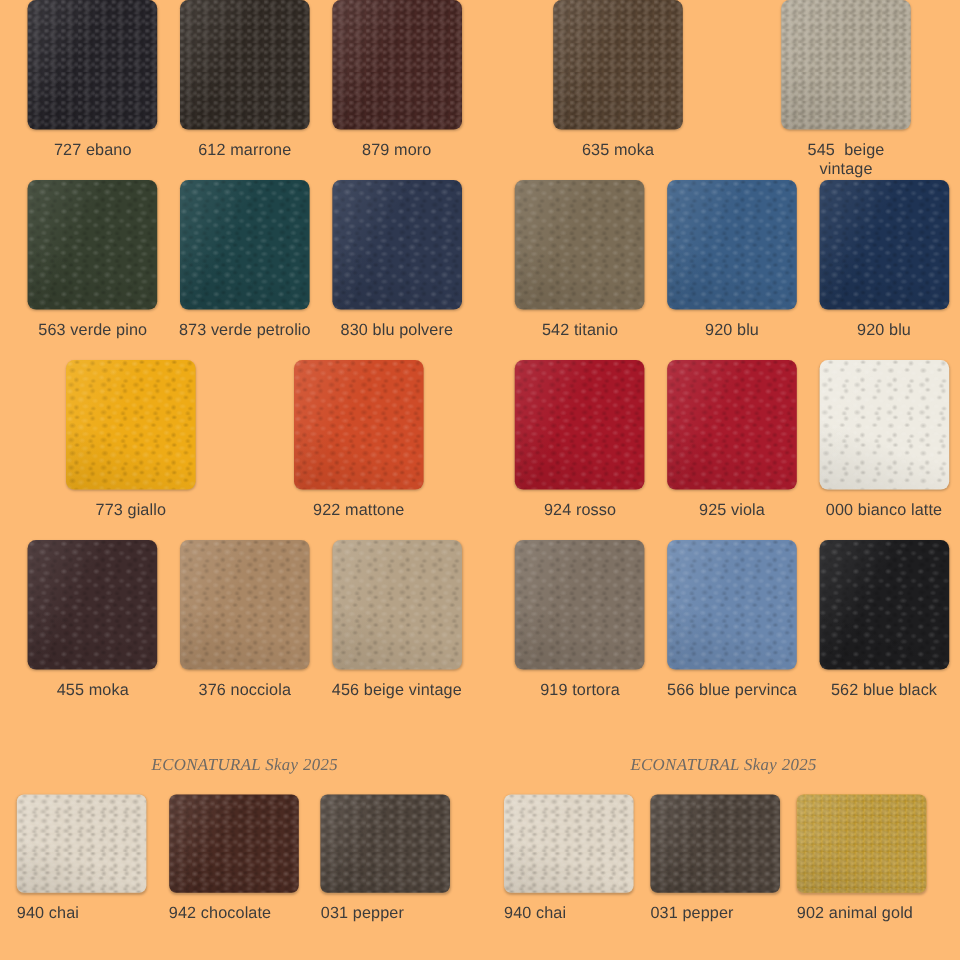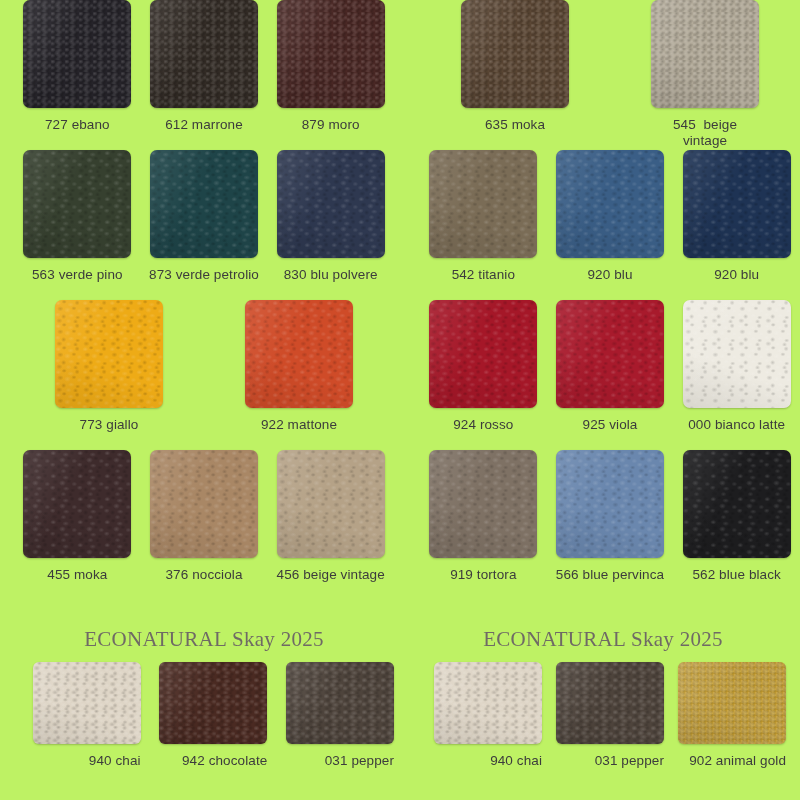--- a/index.html
+++ b/index.html
@@ -14,21 +14,21 @@
     font-family: "Liberation Sans", sans-serif;
     color: #3a3a3a;
     overflow: hidden;
     position: relative;
   }
 
   #sheet {
     position: relative;
     width: 800px;
     height: 800px;
-    background: #bef264;
+    background: #fdba74;
   }
 
   
   .grid-rows {
     position: absolute;
     left: 0;
     top: 0;
     width: 800px;
   }
 
@@ -127,36 +127,37 @@
   .bgroup {
     width: 400px;
     box-sizing: border-box;
   }
   .bgroup.left  { padding-left: 14px;  padding-right: 6px; }
   .bgroup.right { padding-left: 20px; padding-right: 14px; }
 
   .section-title {
     text-align: center;
     font-family: "Liberation Serif", serif;
-    font-size: 21px;
+    font-size: 14px;
     line-height: 22px;
     color: #6f6a65;
     letter-spacing: .3px;
     margin: 0 0 12px 0;
     white-space: nowrap;
+    font-style: italic;
   }
 
   .brow {
     display: flex;
   }
   .bcell {
     flex: 1 1 0;
     display: flex;
     flex-direction: column;
-    align-items: flex-end;
+    align-items: flex-start;
   }
   .bswatch {
     width: 108px;
     height: 82px;
     border-radius: 6px;
     box-shadow: 0 1px 2px rgba(0,0,0,0.22);
     position: relative;
     overflow: hidden;
   }
   .bswatch::before {

